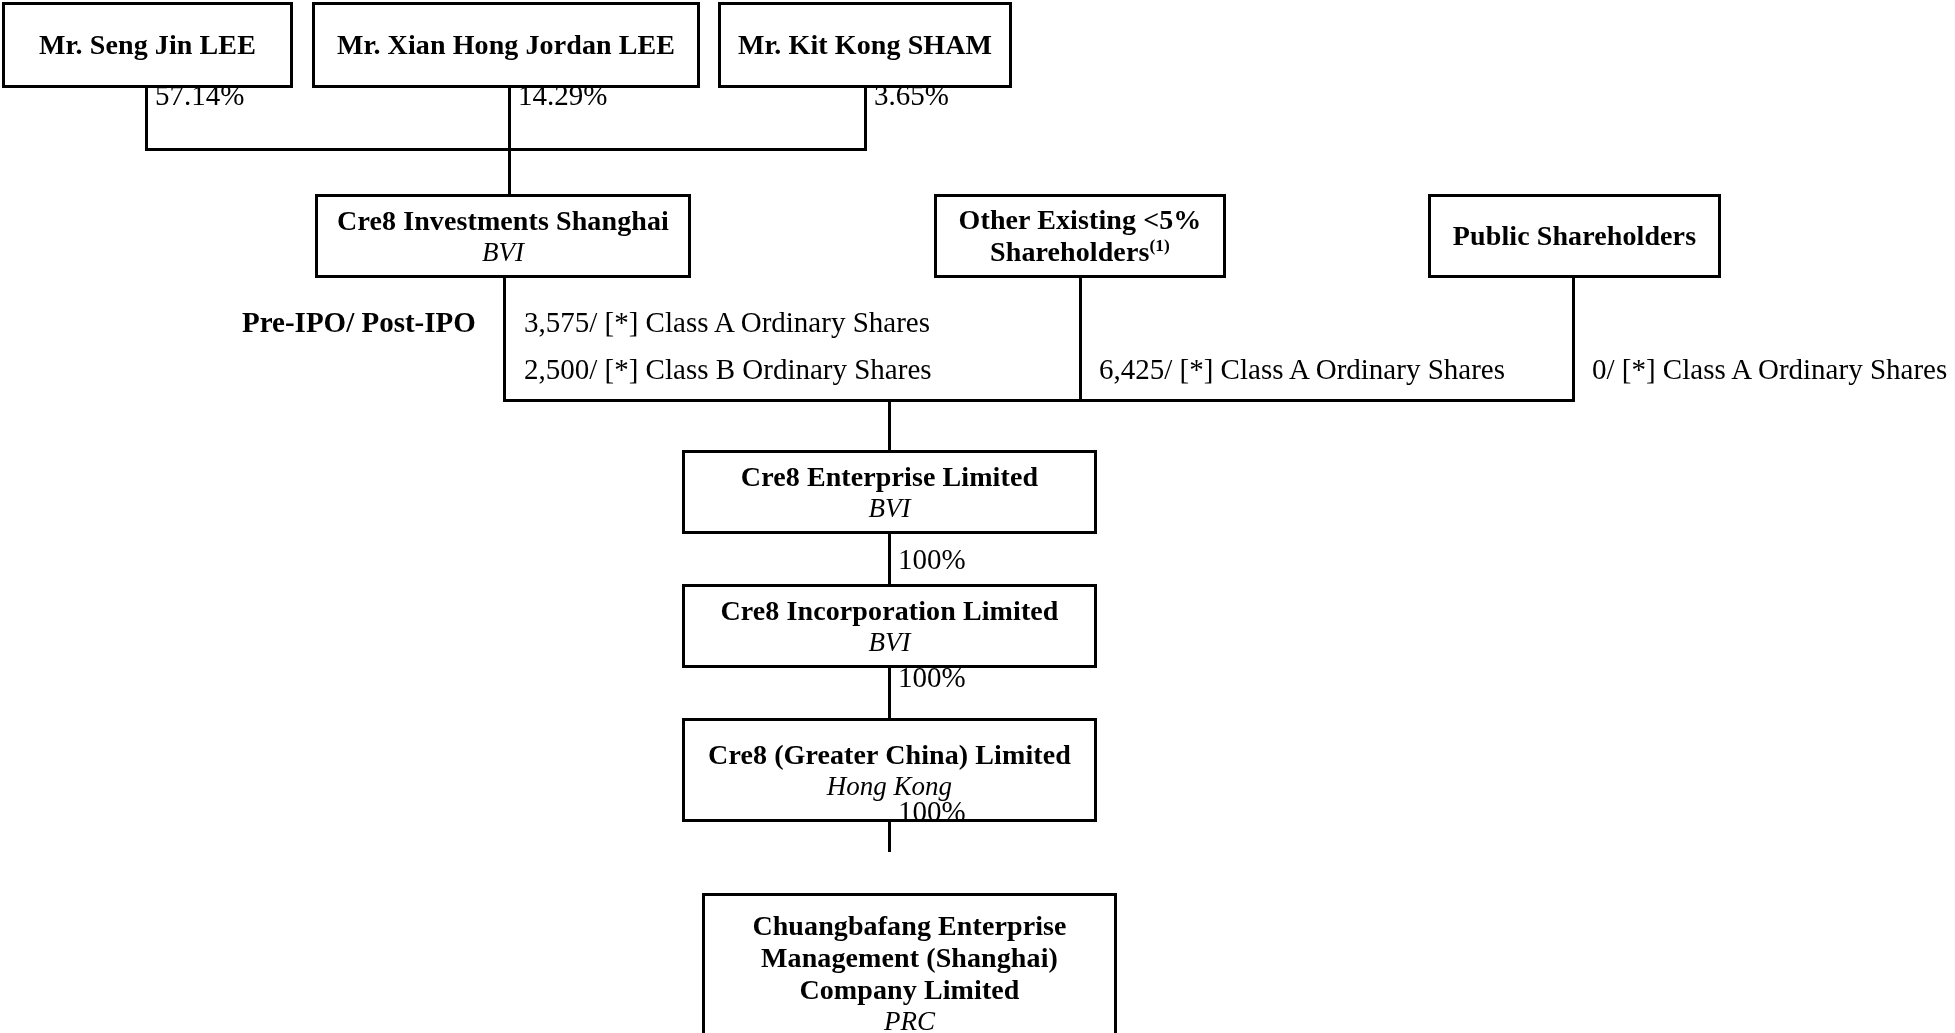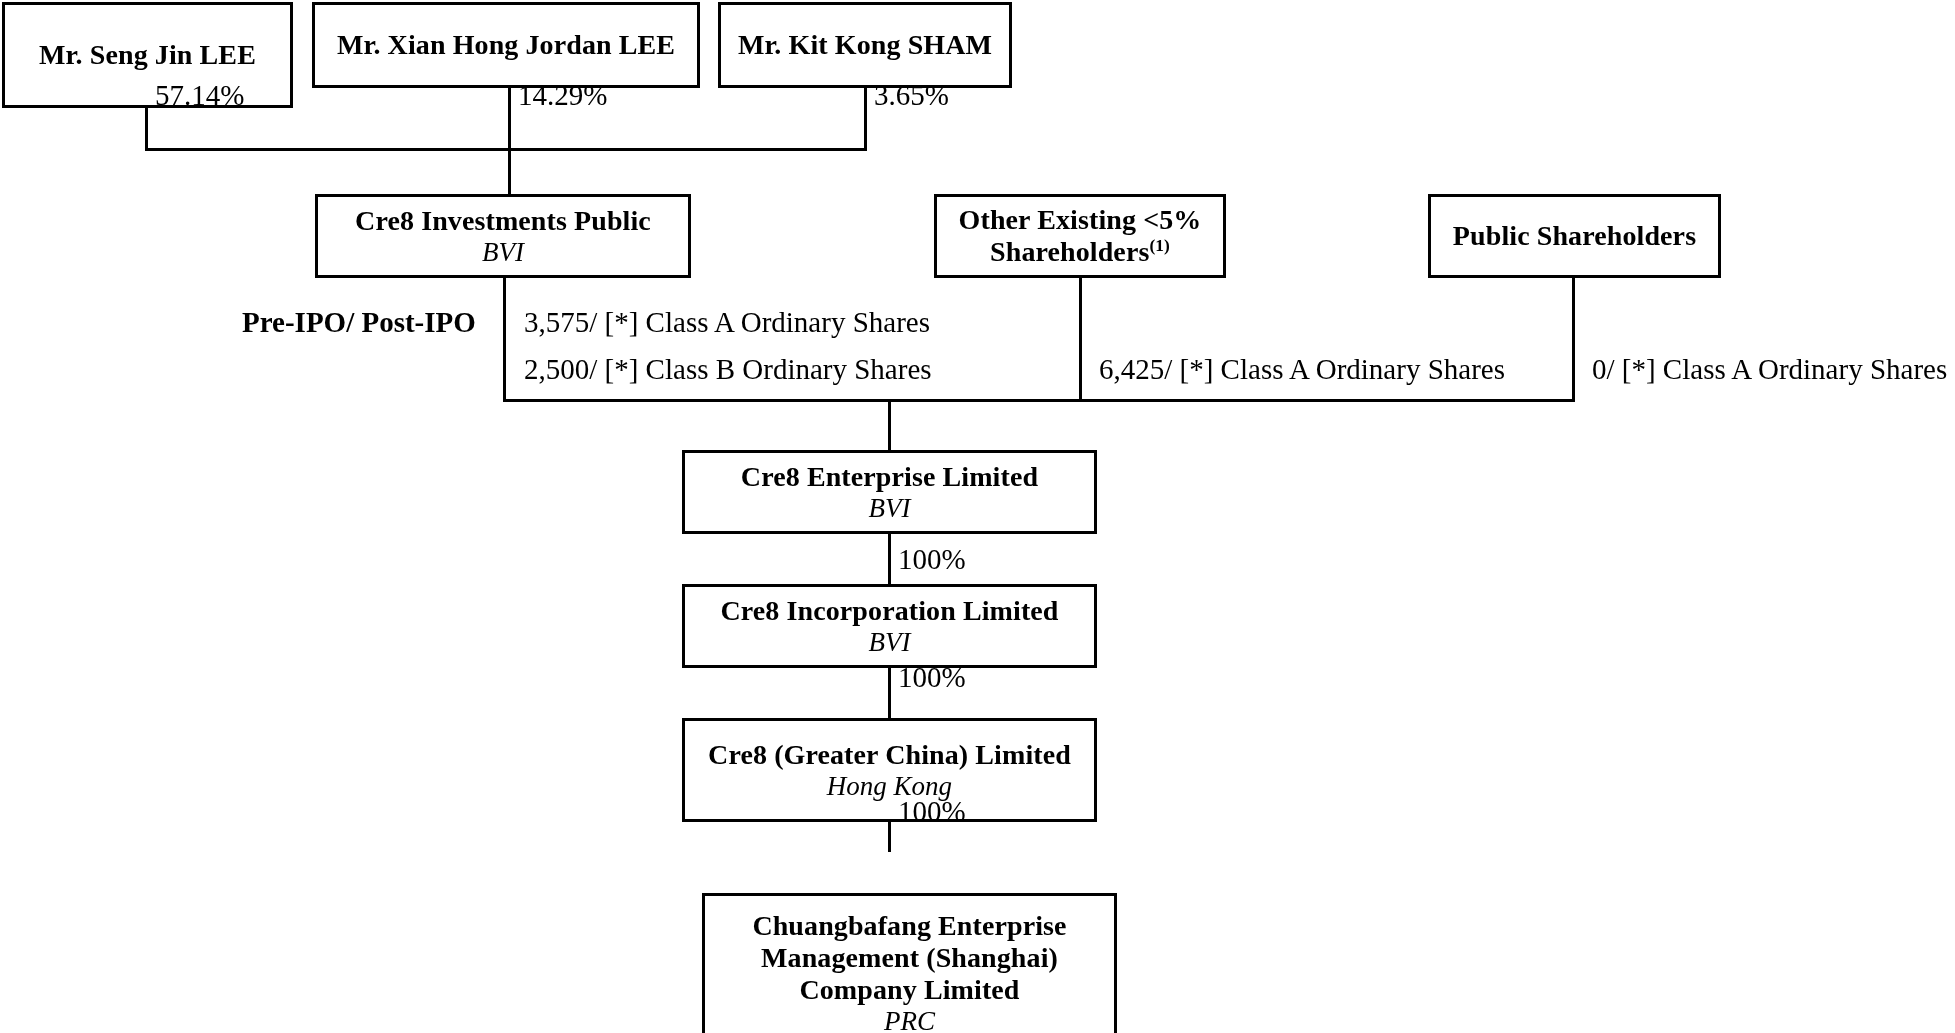--- a/index.html
+++ b/index.html
@@ -77,21 +77,21 @@
     font-weight: bold;
     font-size: 29px;
     margin-left: 18px;
   }
 </style>
 </head>
 <body>
 
 <div id="canvas">
 
-  <div class="box" style="left:2px; top:2px; width:291px; height:106px;">
+  <div class="box" style="left:2px; top:2px; width:291px; height:86px;">
     <div class="name">Mr. Seng Jin LEE</div>
   </div>
 
   <div class="box" style="left:312px; top:2px; width:388px; height:86px;">
     <div class="name">Mr. Xian Hong Jordan LEE</div>
   </div>
 
   <div class="box" style="left:718px; top:2px; width:294px; height:86px;">
     <div class="name">Mr. Kit Kong SHAM</div>
   </div>
@@ -102,21 +102,21 @@
 
   <div class="lbl" style="left:155px; top:78px;">57.14%</div>
   <div class="lbl" style="left:518px; top:78px;">14.29%</div>
   <div class="lbl" style="left:874px; top:78px;">3.65%</div>
 
   <div class="hline" style="left:145px; top:148px; width:722px;"></div>
 
   <div class="vline" style="left:508px; top:148px; height:48px;"></div>
 
   <div class="box" style="left:315px; top:194px; width:376px; height:84px;">
-    <div class="name">Cre8 Investments Public</div>
+    <div class="name">Cre8 Investments Shanghai</div>
     <div class="juris">BVI</div>
   </div>
 
   <div class="box" style="left:934px; top:194px; width:292px; height:84px;">
     <div class="name wrap"><span>Other Existing &lt;5% Shareholders</span><span class="sup">(1)</span></div>
   </div>
 
   <div class="box" style="left:1428px; top:194px; width:293px; height:84px;">
     <div class="name">Public Shareholders</div>
   </div>

